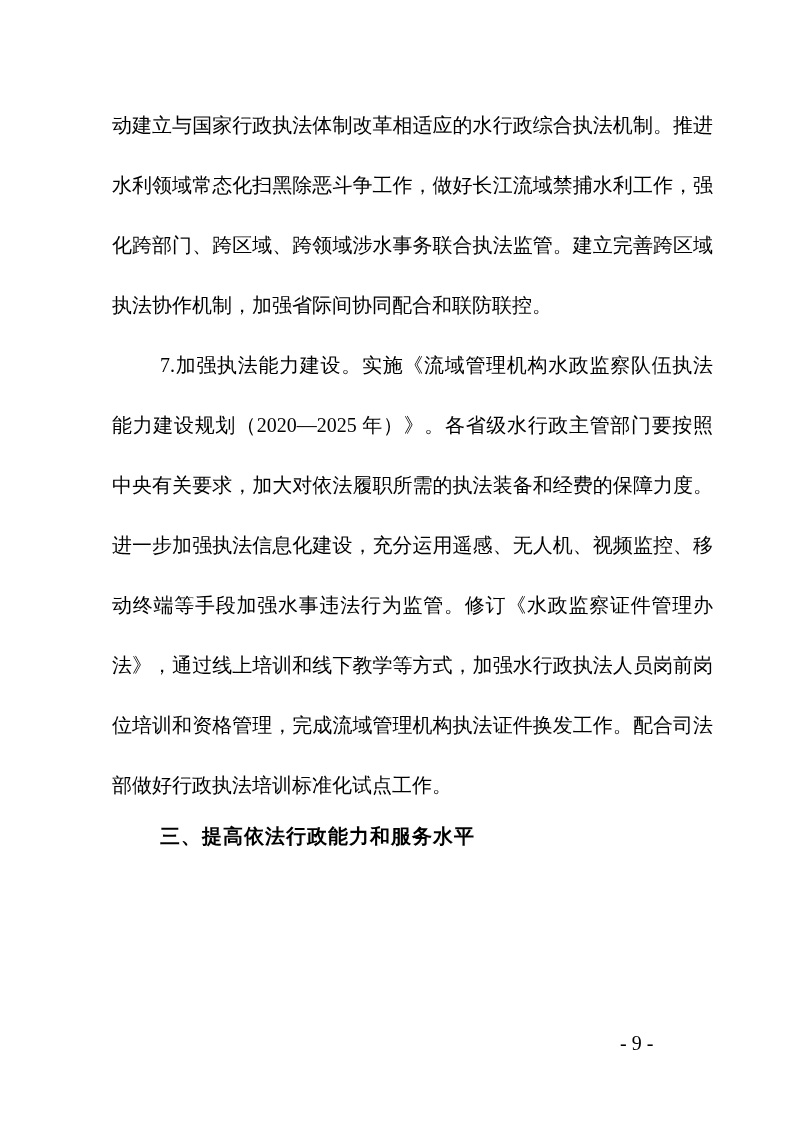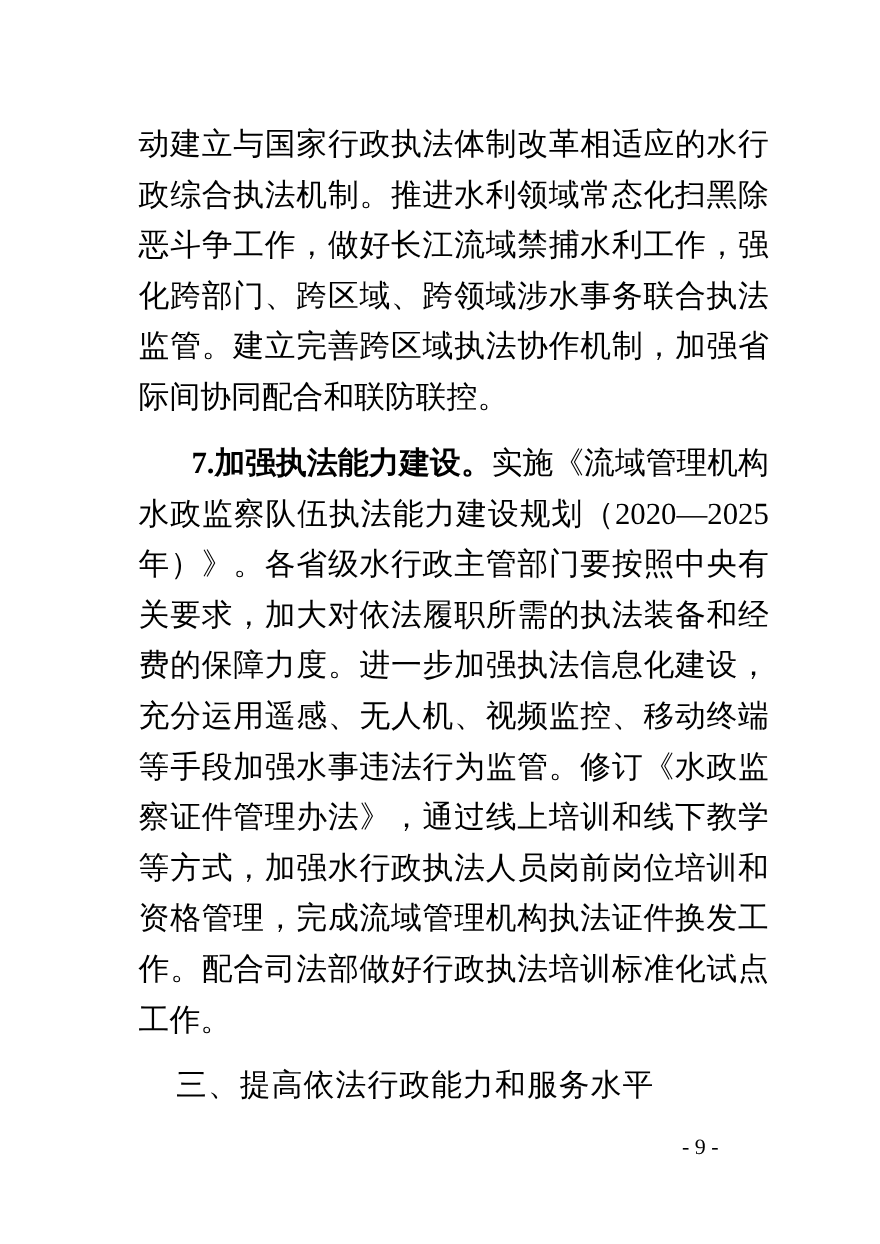--- a/index.html
+++ b/index.html
@@ -17,38 +17,38 @@
     font-family: "Liberation Serif", "DejaVu Serif", serif;
     color: #000000;
   }
   .content {
     position: absolute;
     left: 112px;
     top: 95px;
     width: 601px;
   }
   .para {
-    margin: 14px;
-    font-size: 28px;
-    line-height: 46px;
+    margin: 0;
+    font-size: 20px;
+    line-height: 60px;
     text-align: justify;
     text-justify: inter-character;
     word-break: break-all;
   }
   .para.indent {
     text-indent: 48px;
   }
   .lead {
-    font-weight: bold;
+    font-weight: normal;
   }
   .heading {
     margin: 0;
-    font-size: 28px;
+    font-size: 20px;
     line-height: 42.5px;
-    font-weight: normal;
+    font-weight: bold;
     font-family: "Liberation Sans", "DejaVu Sans", sans-serif;
     text-indent: 48px;
     letter-spacing: 1px;
   }
   .pagenum {
     position: absolute;
     left: 620px;
     top: 1031px;
     font-size: 20px;
     line-height: 24px;

